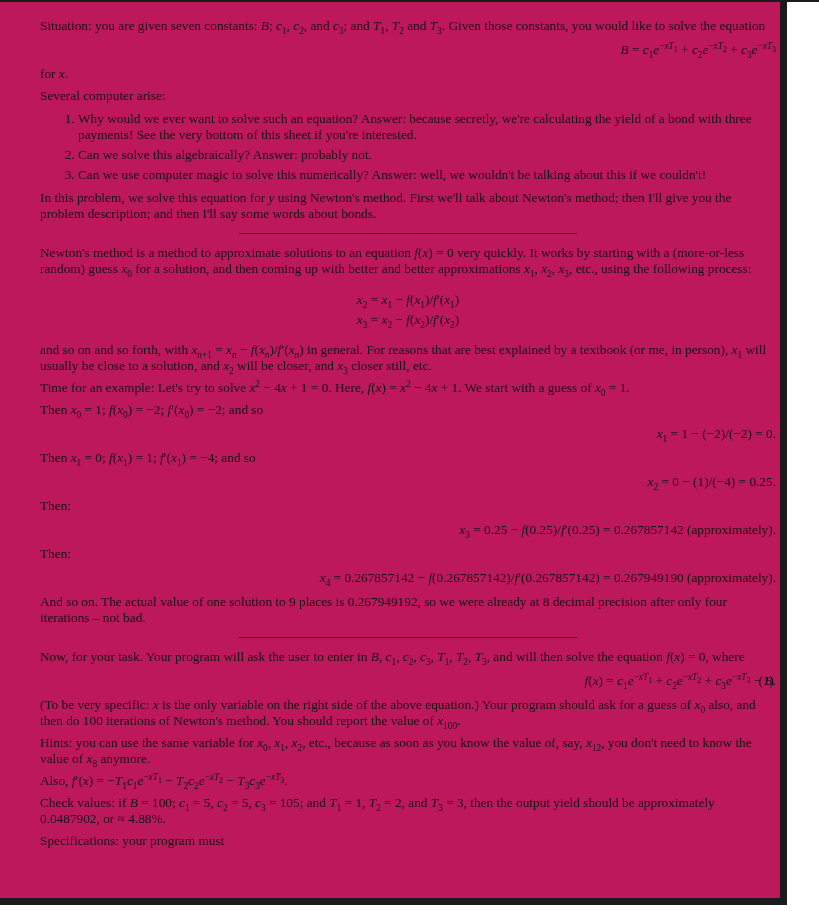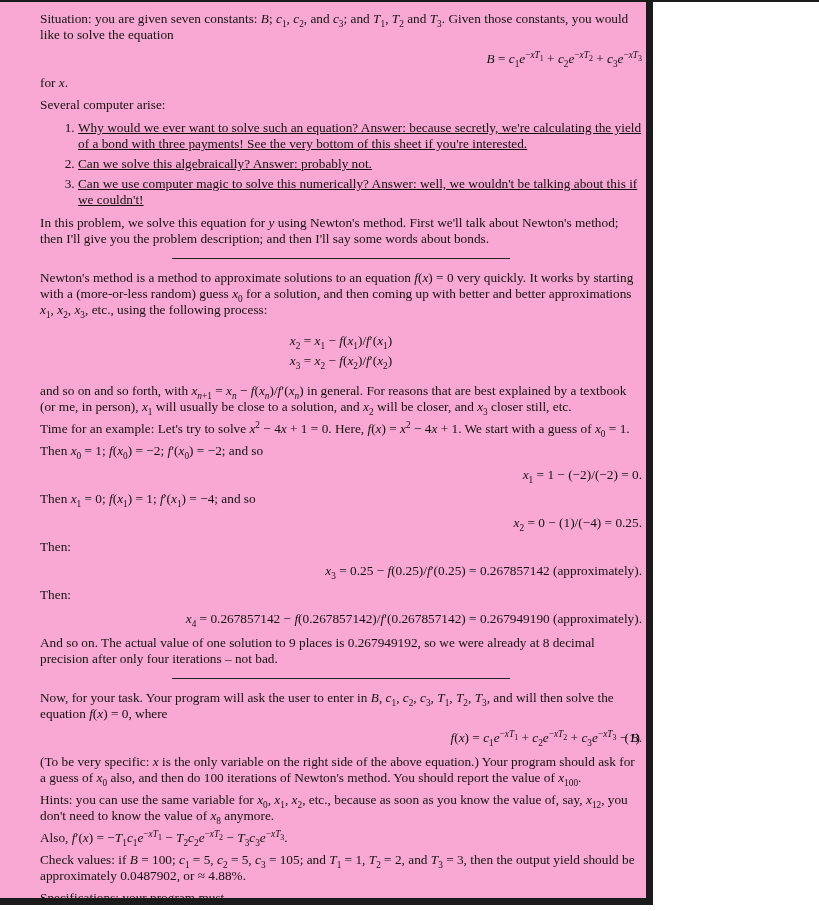--- a/index.html
+++ b/index.html
@@ -10,40 +10,40 @@
     overflow: hidden;
     font-family: "Liberation Serif", "DejaVu Serif", serif;
     color: #121212;
   }
   .top-edge {
     position: absolute; top: 0; left: 0;
     width: 819px; height: 2px; background: #1b1b1b;
   }
   .page {
     position: absolute; top: 2px; left: 0;
-    width: 653px; height: 903px;
+    width: 787px; height: 903px;
     box-sizing: border-box;
-    background: #f9a8d4;
+    background: #be185d;
     border-right: 7px solid #1b1b1b;
     border-bottom: 7px solid #1b1b1b;
-    padding: 9px 4px 0 40px;
+    padding: 16px 4px 0 40px;
     overflow: hidden;
     font-size: 13.3px;
     line-height: 16px;
   }
   p { margin: 6px 0; }
   .page > p:first-child { margin-top: 0; }
   .eq { text-align: right; margin: 8px 0; }
   .eq-group { text-align: center; margin: 15px 0 14px; }
   .eq-line { margin: 0 0 4px; }
   .eq-line:last-child { margin-bottom: 0; }
   .eq-numbered { position: relative; }
   .eq-tag { position: absolute; right: 2px; top: 0; }
   ol { margin: 7px 0; padding-left: 38px; }
-  li { margin: 4px 0; text-decoration: underline; }
+  li { margin: 4px 0; }
   .rule { display: flex; justify-content: center; margin: 11px 0; }
   .rule-line { width: 338px; height: 0; border-top: 1px solid #222; }
   sub, sup { line-height: 0; font-size: 0.7em; }
   sup sub { font-size: 0.85em; }
 </style>
 </head>
 <body>
 
 <div class="top-edge"></div>
 

